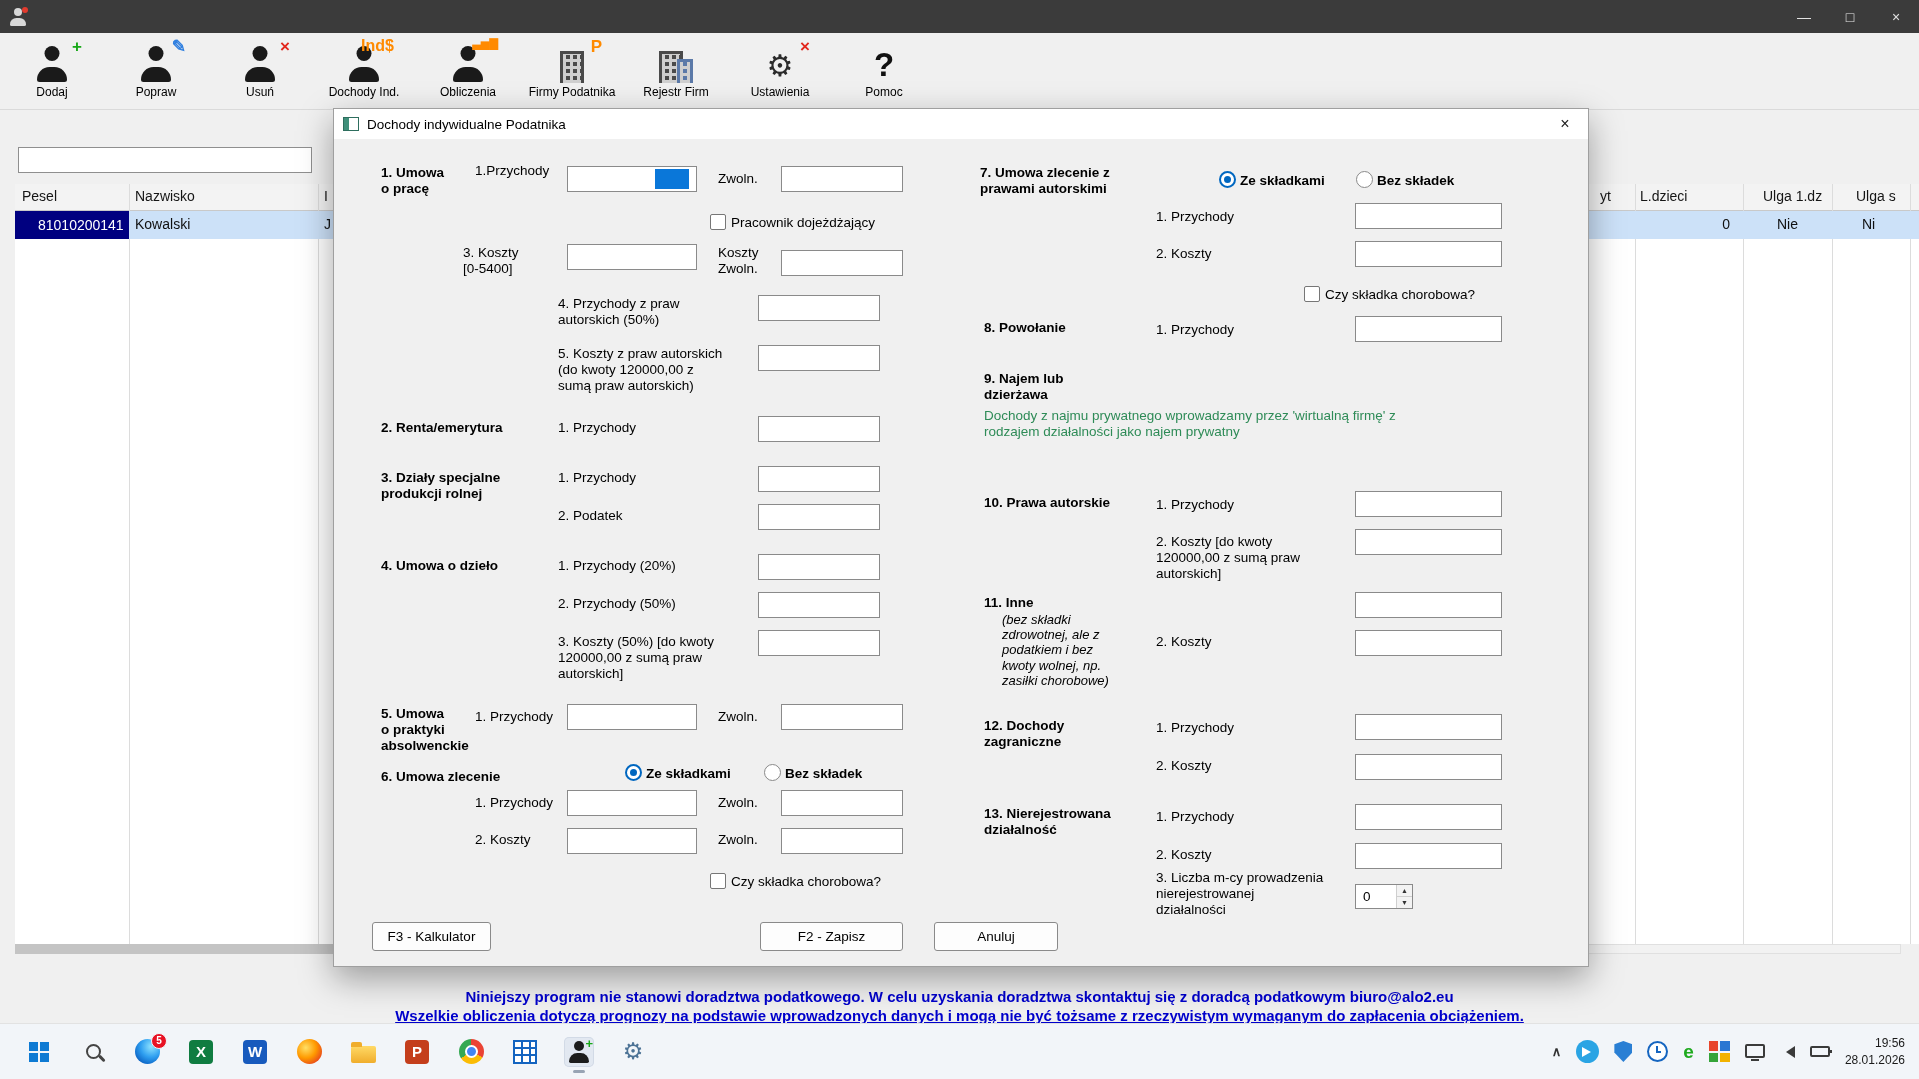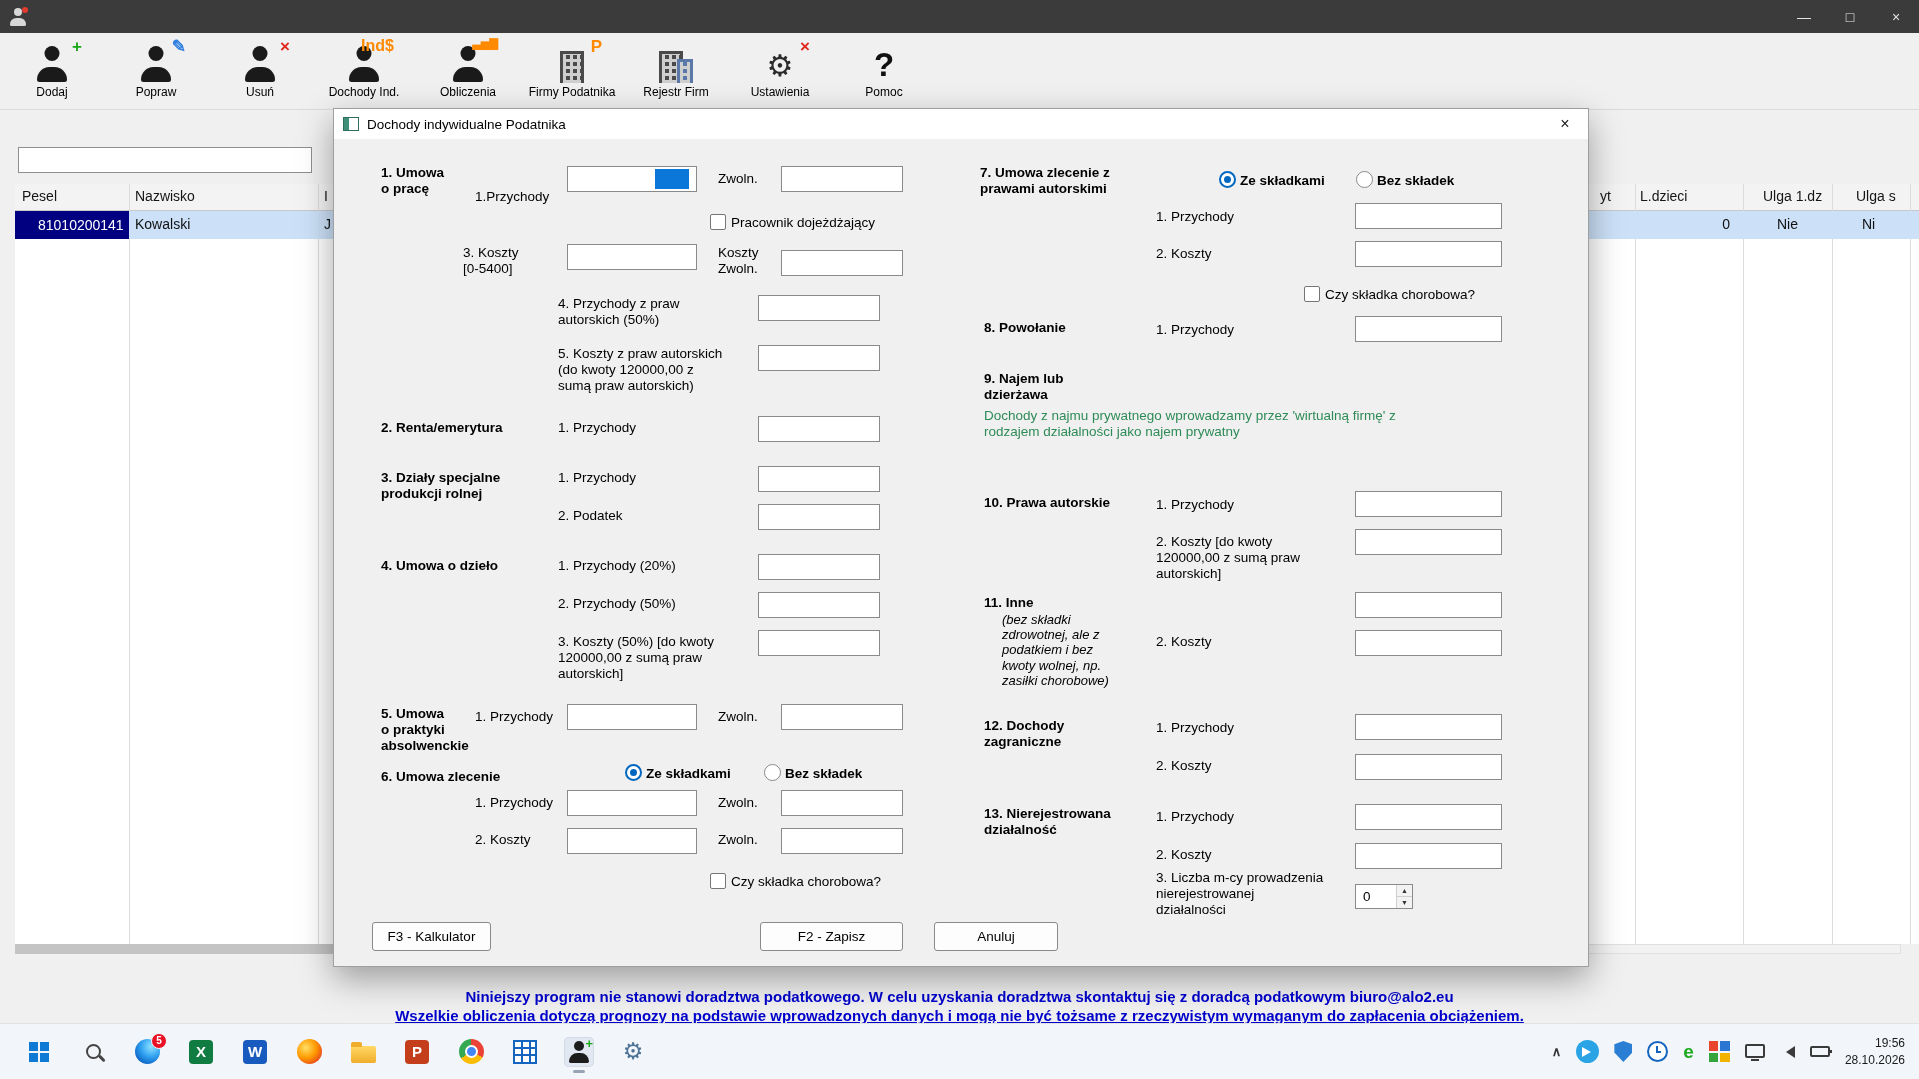--- a/index.html
+++ b/index.html
@@ -238,21 +238,21 @@
 
 <div class="dialog">
   <div class="dtitle">
     <span class="dicon"></span>
     <span>Dochody indywidualne Podatnika</span>
   </div>
   <div class="dlg-close">×</div>
 
   <div class="lbl b" style="left:47px;top:56px">1. Umowa
 o pracę</div>
-  <div class="lbl" style="left:141px;top:80px">1.Przychody</div>
+  <div class="lbl" style="left:141px;top:54px">1.Przychody</div>
   <div class="inp" style="left:233px;top:57px;width:130px">
     <div class="sel"></div>
   </div>
   <div class="lbl" style="left:384px;top:62px">Zwoln.</div>
   <div class="inp" style="left:447px;top:57px;width:122px"></div>
   <div class="cb" style="left:376px;top:105px"></div>
   <div class="lbl" style="left:397px;top:106px">Pracownik dojeżdżający</div>
   <div class="lbl" style="left:129px;top:136px">3. Koszty
 [0-5400]</div>
   <div class="inp" style="left:233px;top:135px;width:130px"></div>
@@ -438,16 +438,16 @@
         <span></span>
         <span></span>
         <span></span>
         <span></span>
       </span>
     <span class="tr-display"></span>
     <span class="tr-vol"></span>
     <span class="tr-batt"></span>
     <div class="clock">
       <div>19:56</div>
-      <div>28.10.2026</div>
+      <div>28.01.2026</div>
     </div>
   </div>
 </div>
 
 </body></html>

